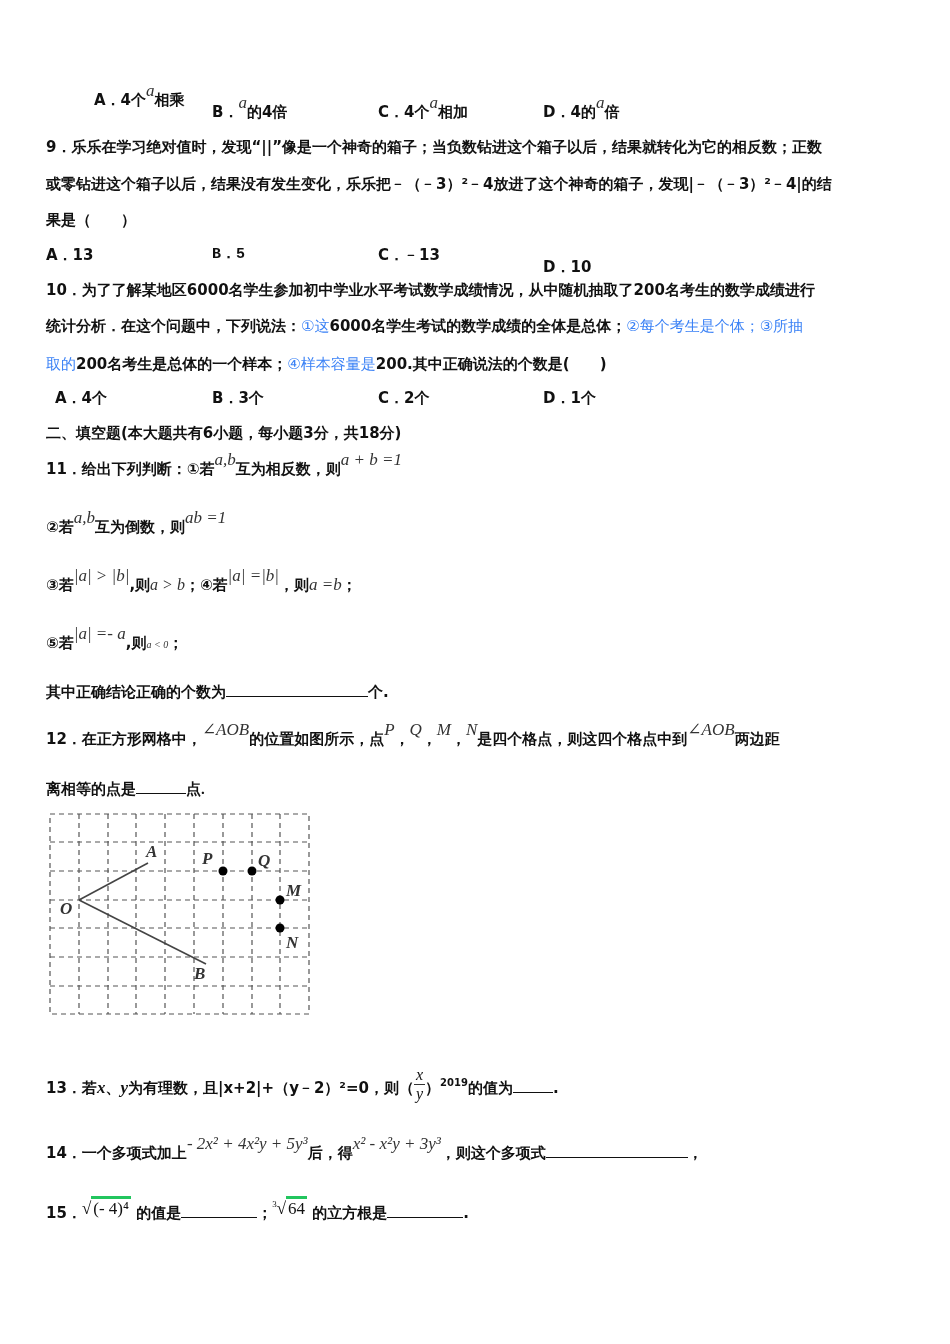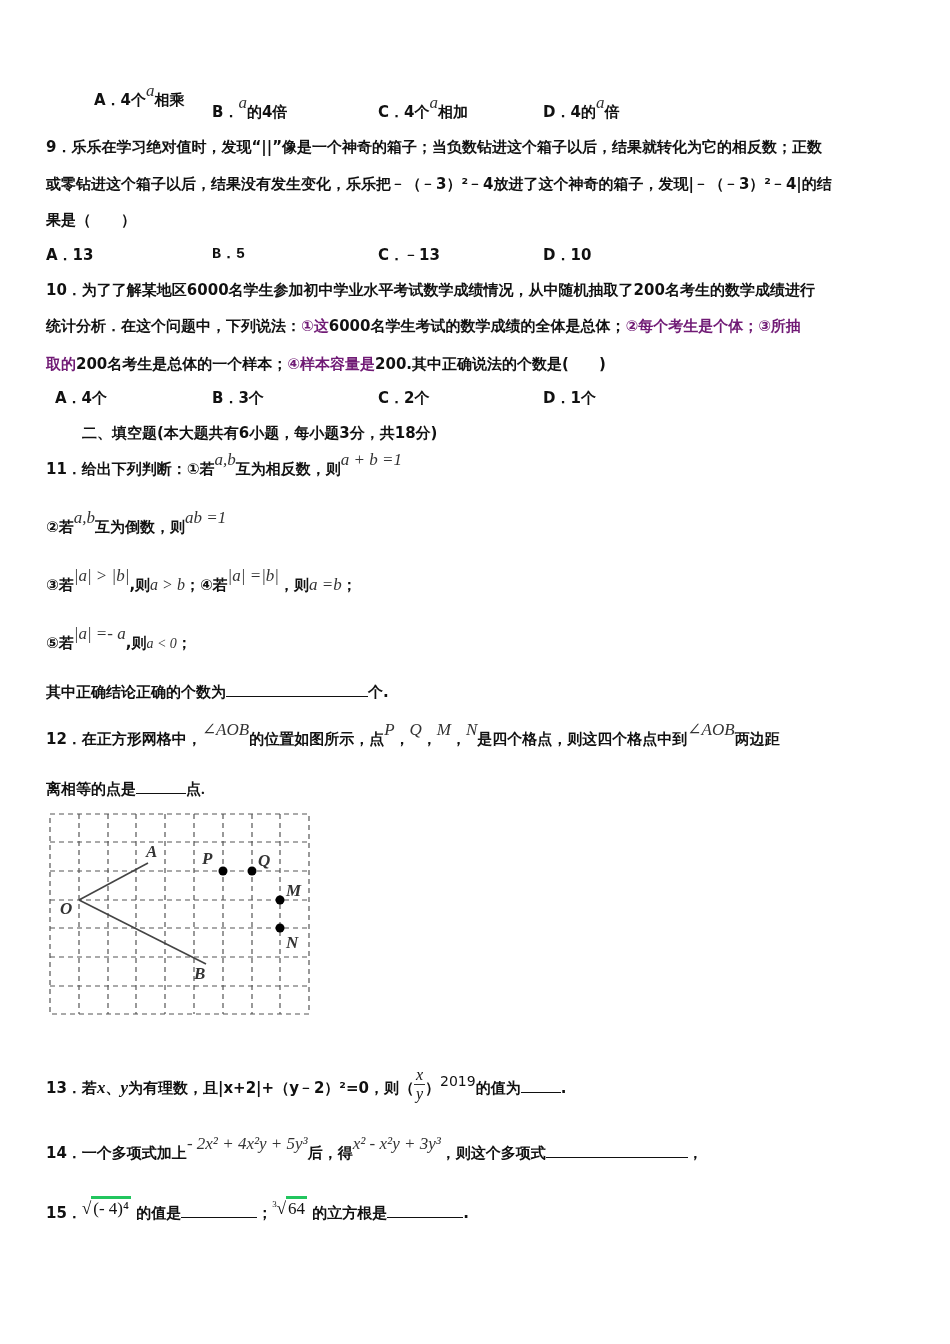--- a/index.html
+++ b/index.html
@@ -5,22 +5,22 @@
   html, body { margin: 0; padding: 0; background: #ffffff; }
   body {
     width: 950px; height: 1344px; position: relative; overflow: hidden;
     font-family: "DejaVu Sans", "Liberation Sans", sans-serif;
     color: #111; font-size: 15px; font-weight: bold;
   }
   .line { position: absolute; left: 46px; white-space: nowrap; line-height: 20px; }
   .opt { position: absolute; white-space: nowrap; line-height: 20px; }
   .math { font-family: "Liberation Serif", "DejaVu Serif", serif; font-style: italic; font-weight: normal; color: #333; font-size: 17px; }
   .math-up { position: relative; top: -9px; }
-  .sup { font-size: 14px; position: relative; top: -7px; font-weight: normal; text-align: right; }
-  .light { font-weight: bold; color: #701a75; }
+  .sup { font-size: 10px; position: relative; top: -7px; font-weight: bold; text-align: right; }
+  .light { font-weight: normal; color: #3b82f6; }
   .blank { display: inline-block; border-bottom: 1px solid #111; height: 14px; vertical-align: baseline; }
   .frac { display: inline-block; vertical-align: middle; text-align: center; font-family: "Liberation Serif", serif; font-style: italic; font-weight: normal; font-size: 16px; line-height: 18px; position: relative; top: -4px; }
   .frac .num { display: block; border-bottom: 1px solid #333; padding: 0 2px; }
   .frac .den { display: block; }
   .sqrt { display: inline-block; font-family: "Liberation Serif", serif; font-weight: normal; font-size: 17px; position: relative; top: -4px; }
   .sqrt .rad { border-top: 3px solid #22c55e; padding: 0 2px; }
   svg text { font-family: "Liberation Serif", serif; font-style: italic; }
 </style>
 </head>
 <body>
@@ -37,47 +37,47 @@
 <div class="opt" style="left:543px;top:102px;">
   <span>D．</span><span>4的</span><span class="math math-up">a</span><span>倍</span>
 </div>
 
 <div class="line" style="top:137px;">9．乐乐在学习绝对值时，发现“||”像是一个神奇的箱子；当负数钻进这个箱子以后，结果就转化为它的相反数；正数</div>
 <div class="line" style="top:174px;">或零钻进这个箱子以后，结果没有发生变化，乐乐把﹣（﹣3）²﹣4放进了这个神奇的箱子，发现|﹣（﹣3）²﹣4|的结</div>
 <div class="line" style="top:210px;">果是（　　）</div>
 <div class="opt" style="left:46px;top:245px;">A．13</div>
 <div class="opt" style="left:212px;top:245px;font-family:Liberation Mono, monospace;">B．5</div>
 <div class="opt" style="left:378px;top:245px;">C．﹣13</div>
-<div class="opt" style="left:543px;top:245px;">D．10</div>
+<div class="opt" style="left:543px;top:257px;">D．10</div>
 
 <div class="line" style="top:280px;">10．为了了解某地区6000名学生参加初中学业水平考试数学成绩情况，从中随机抽取了200名考生的数学成绩进行</div>
 <div class="line" style="top:316px;">
   <span>统计分析．在这个问题中，下列说法：</span><span class="light">①这</span><span>6000名学生考试的数学成绩的全体是总体；</span><span class="light">②每个考生是个体；③所抽</span>
 </div>
 <div class="line" style="top:354px;">
   <span class="light">取的</span><span>200名考生是总体的一个样本；</span><span class="light">④样本容量是</span><span>200.其中正确说法的个数是(　　)</span>
 </div>
 <div class="opt" style="left:46px;top:388px;margin-left:9px;">A．4个</div>
 <div class="opt" style="left:212px;top:388px;">B．3个</div>
 <div class="opt" style="left:378px;top:388px;">C．2个</div>
 <div class="opt" style="left:543px;top:388px;">D．1个</div>
 
-<div class="line" style="top:423px;margin-left:36px;">二、填空题(本大题共有6小题，每小题3分，共18分)</div>
+<div class="line" style="top:423px;">二、填空题(本大题共有6小题，每小题3分，共18分)</div>
 
 <div class="line" style="top:459px;">
   <span>11．给出下列判断：①若</span><span class="math math-up">a,b</span><span>互为相反数，则</span><span class="math math-up">a + b =1</span>
 </div>
 <div class="line" style="top:517px;">
   <span>②若</span><span class="math math-up">a,b</span><span>互为倒数，则</span><span class="math math-up">ab =1</span>
 </div>
 <div class="line" style="top:575px;">
   <span>③若</span><span class="math math-up">|a| &gt; |b|</span><span>,则</span><span class="math" style="font-size:16px">a &gt; b</span><span>；④若</span><span class="math math-up">|a| =|b|</span><span>，则</span><span class="math">a =b</span><span>；</span>
 </div>
 <div class="line" style="top:633px;">
-  <span>⑤若</span><span class="math math-up">|a| =- a</span><span>,则</span><span class="math" style="font-size:14px">a &lt; 0</span><span>；</span>
+  <span>⑤若</span><span class="math math-up">|a| =- a</span><span>,则</span><span class="math" style="font-size:10px">a &lt; 0</span><span>；</span>
 </div>
 <div class="line" style="top:682px;">
   <span>其中正确结论正确的个数为</span><span class="blank" style="width:142px"></span><span>个.</span>
 </div>
 
 <div class="line" style="top:729px;">
   <span>12．在正方形网格中，</span><span class="math math-up">∠AOB</span><span>的位置如图所示，点</span><span class="math math-up">P</span><span>，</span><span class="math math-up">Q</span><span>，</span><span class="math math-up">M</span><span>，</span><span class="math math-up">N</span><span>是四个格点，则这四个格点中到</span><span class="math math-up">∠AOB</span><span>两边距</span>
 </div>
 <div class="line" style="top:779px;font-family:Liberation Serif, serif;">
   <span>离相等的点是</span><span class="blank" style="width:50px"></span><span>点.</span>

